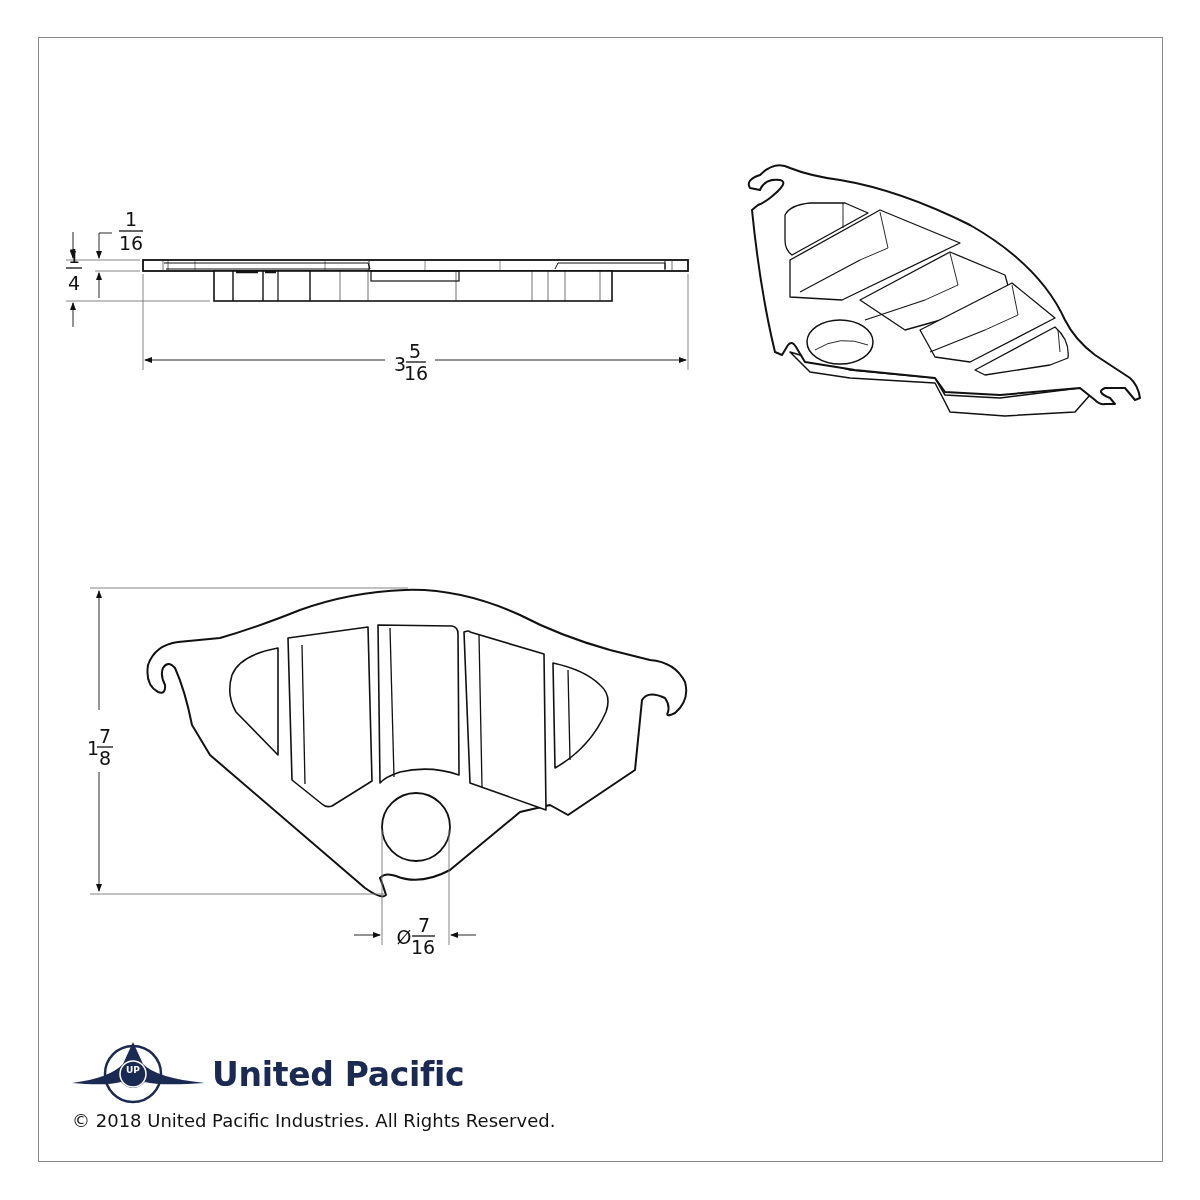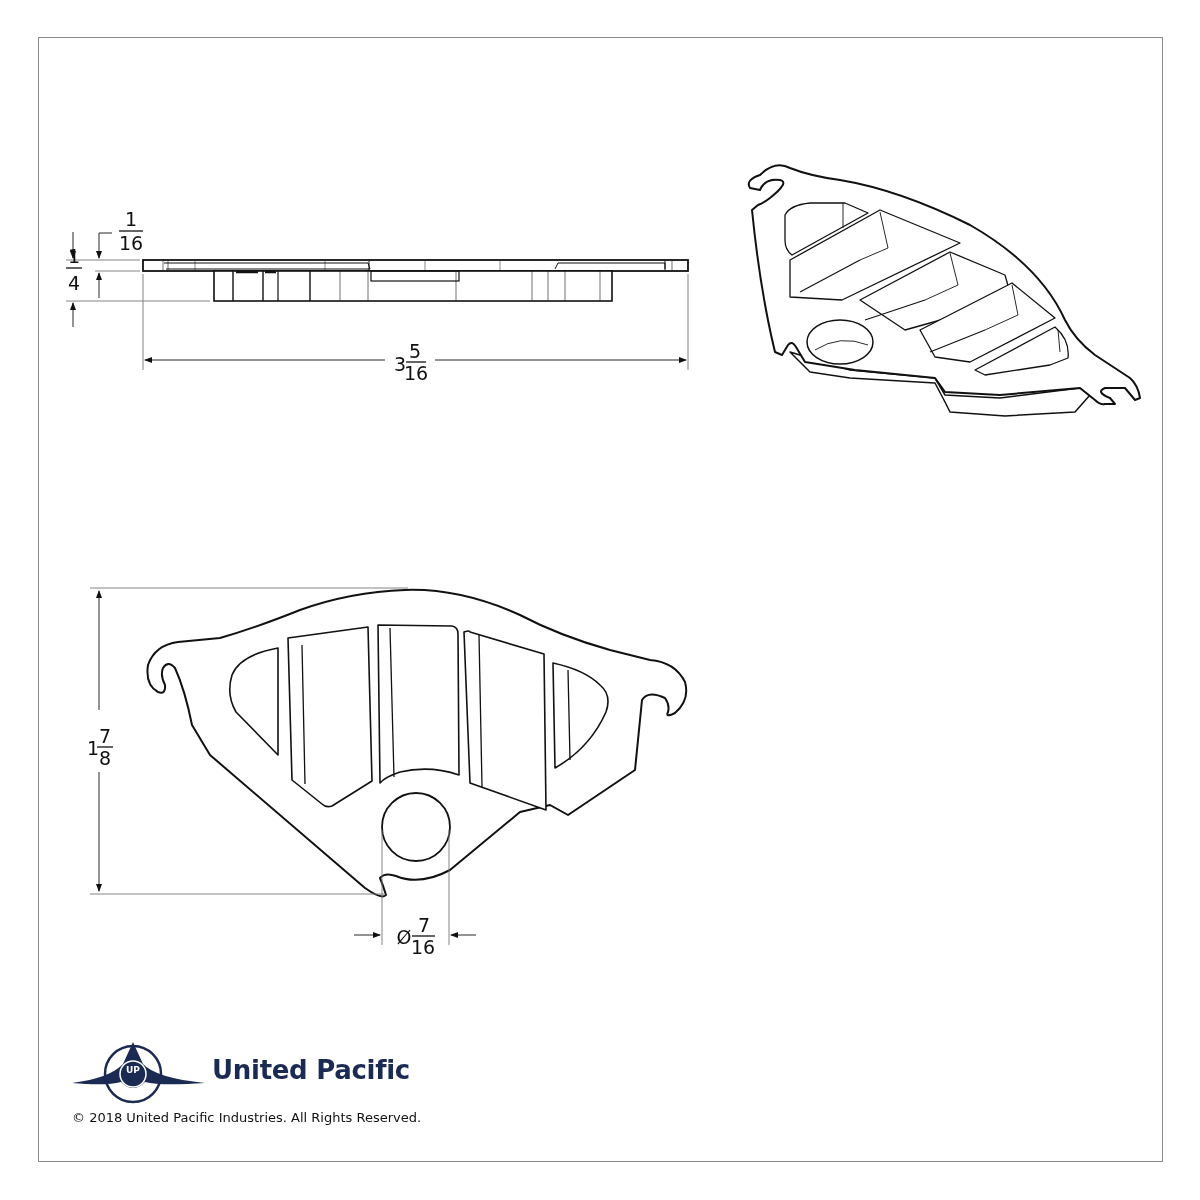--- a/index.html
+++ b/index.html
@@ -1,21 +1,21 @@
 <!DOCTYPE html>
 <html><head>
 <meta charset="utf-8">
 <style>
   html, body { margin: 0; padding: 0; background: #ffffff; }
   body { width: 1200px; height: 1200px; position: relative; overflow: hidden; font-family: "DejaVu Sans", sans-serif; }
   .frame { position: absolute; left: 38px; top: 37px; width: 1125px; height: 1125px; border: 1.5px solid #8a8a8a; box-sizing: border-box; }
   svg.drawing { position: absolute; left: 0; top: 0; width: 1200px; height: 1200px; }
   .dim { font-family: "DejaVu Sans", sans-serif; font-size: 19px; fill: #111; }
-  .logo-text { position: absolute; left: 212px; top: 1055px; font-family: "DejaVu Sans", sans-serif; font-weight: bold; font-size: 26px; color: #1b2a52; letter-spacing: -0.3px; }
-  .copyright { position: absolute; left: 72px; top: 1110px; font-family: "DejaVu Sans", sans-serif; font-size: 13px; color: #111; }
+  .logo-text { position: absolute; left: 212px; top: 1055px; font-family: "DejaVu Sans", sans-serif; font-weight: bold; font-size: 33px; color: #1b2a52; letter-spacing: -0.3px; }
+  .copyright { position: absolute; left: 72px; top: 1110px; font-family: "DejaVu Sans", sans-serif; font-size: 18px; color: #111; }
 </style>
 </head>
 <body>
 
 <div class="frame"></div>
 
 <svg class="drawing" viewBox="0 0 1200 1200" xmlns="http://www.w3.org/2000/svg">
   <defs>
     <marker id="arr" markerWidth="8" markerHeight="10" refX="7" refY="5" orient="auto" markerUnits="userSpaceOnUse">
       <path d="M0,2 L8,5 L0,8 Z" fill="#111"></path>

